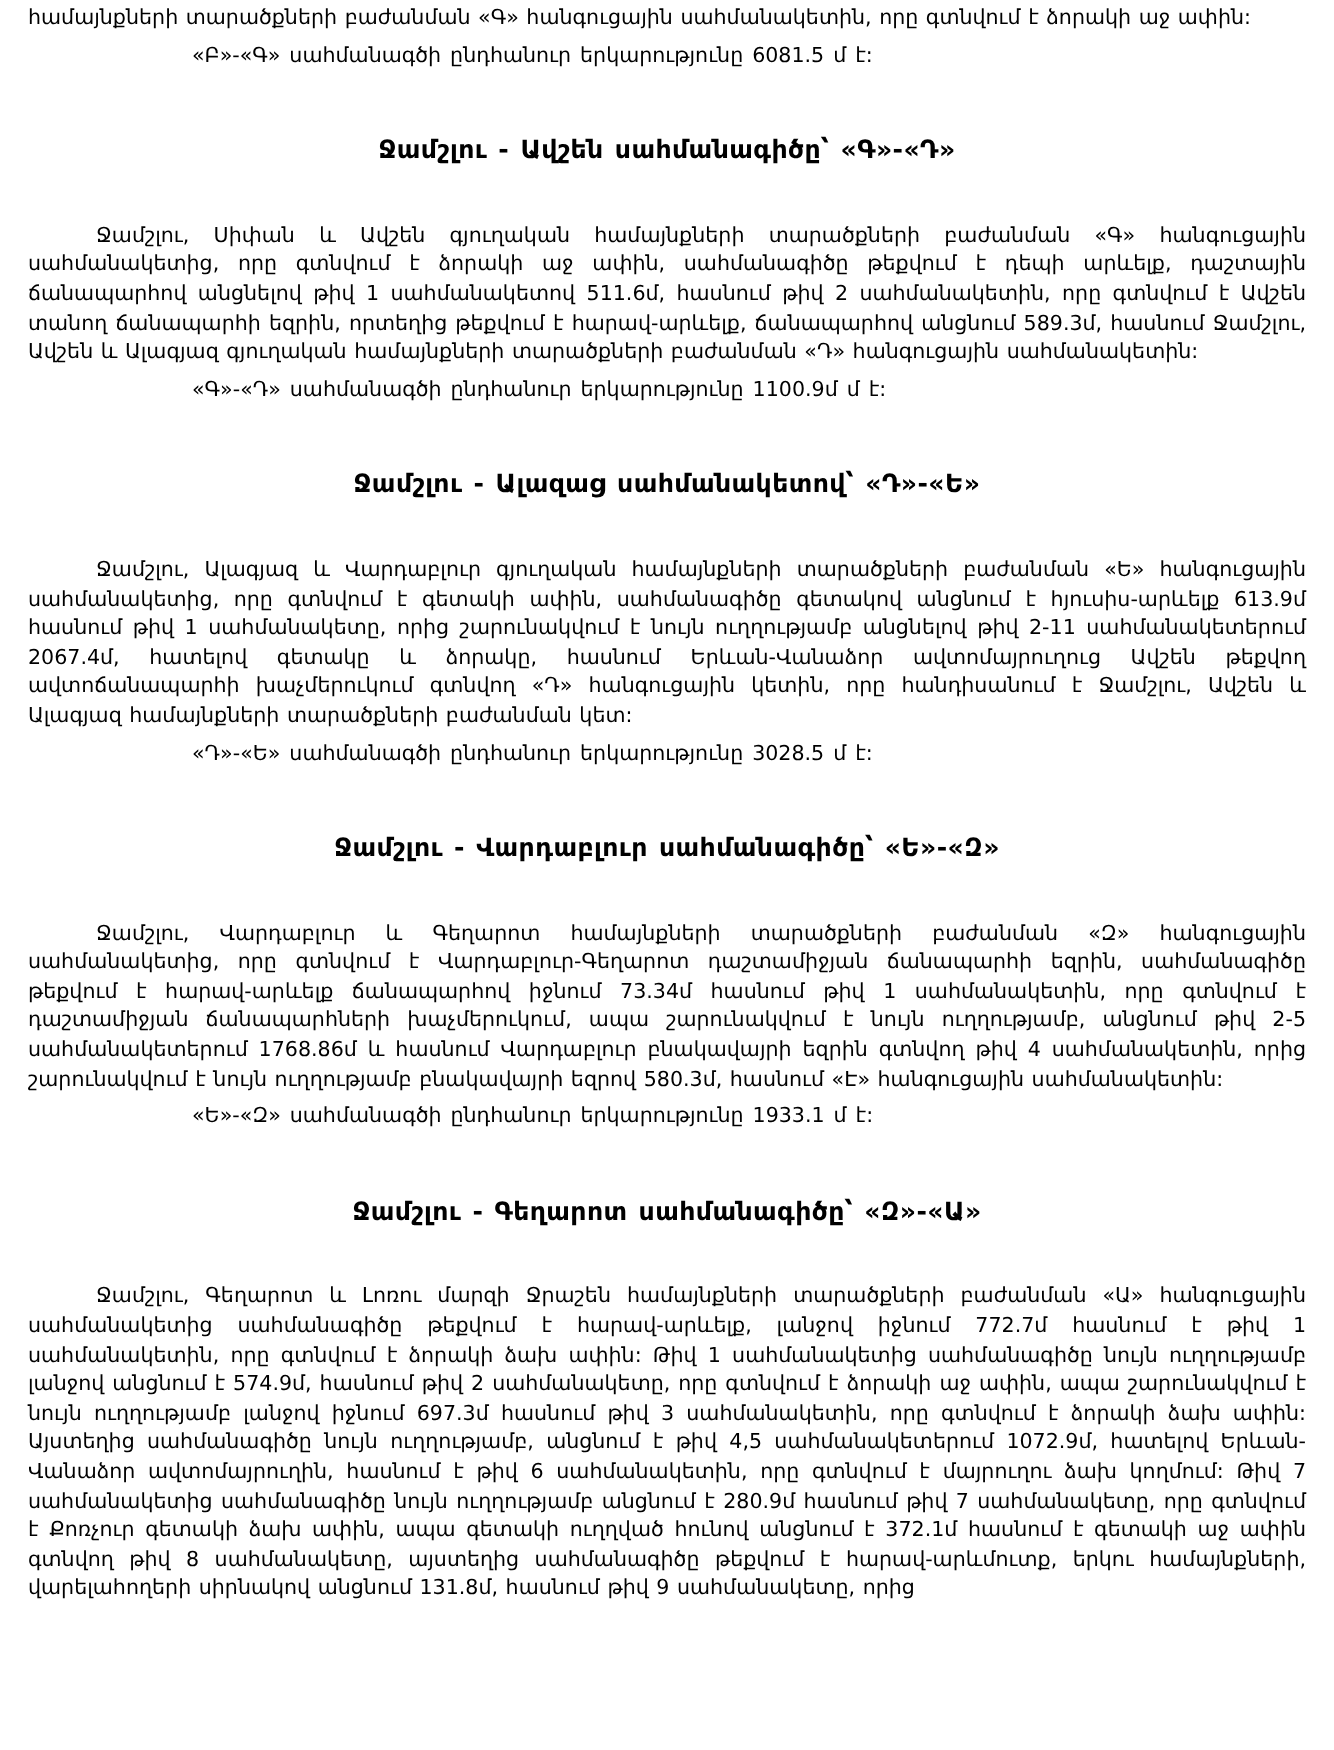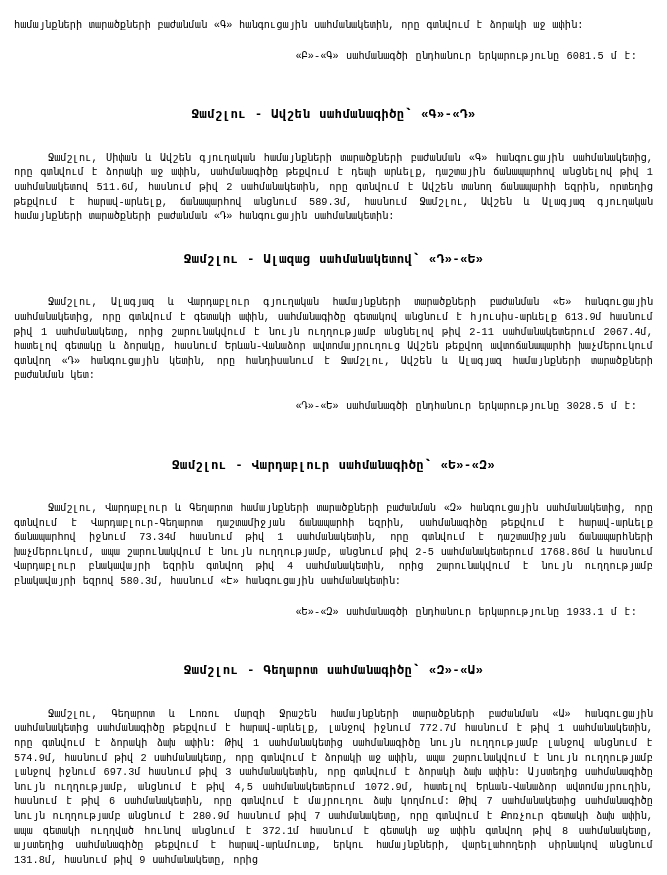--- a/index.html
+++ b/index.html
@@ -17,42 +17,41 @@
   }
   .page {
     position: relative;
     width: 667px;
     height: 875px;
     background: #ffffff;
     padding: 0;
     box-sizing: border-box;
   }
   .doc-body {
-    padding: 18px 14px 0 14px;
+    padding: 2px 14px 0 14px;
     box-sizing: border-box;
-    font-family: Liberation Mono, monospace;
   }
   p.para {
     margin: 0 0 0 0;
     font-size: 10.3px;
     line-height: 14.6px;
     text-align: justify;
     text-indent: 34px;
     letter-spacing: 0px;
     word-spacing: 0.5px;
     -webkit-font-smoothing: none;
   }
   p.para.cont {
     text-indent: 0;
   }
   p.total-line {
-    margin: 16px;
+    margin: 4px;
     font-size: 10.3px;
     line-height: 14.6px;
-    text-align: right;
+    text-align: left;
     text-indent: 78px;
     word-spacing: 1.2px;
   }
   h2.heading {
     margin: 14px;
     font-size: 12.6px;
     line-height: 14.6px;
     font-weight: bold;
     text-align: center;
     letter-spacing: 0.2px;
@@ -71,20 +70,21 @@
     <p class="para cont">համայնքների տարածքների բաժանման «Գ» հանգուցային սահմանակետին, որը գտնվում է ձորակի աջ ափին:</p>
 
     <p class="total-line">«Բ»-«Գ»  սահմանագծի  ընդհանուր երկարությունը 6081.5 մ է:</p>
 
     <div class="gap-md"></div>
 
     <div class="sec">
       <h2 class="heading">Ջամշլու - Ավշեն սահմանագիծը՝  «Գ»-«Դ»</h2>
       <div class="gap-sm"></div>
       <p class="para">Ջամշլու, Սիփան և Ավշեն գյուղական համայնքների տարածքների բաժանման «Գ» հանգուցային սահմանակետից, որը գտնվում է ձորակի աջ ափին, սահմանագիծը թեքվում է դեպի արևելք, դաշտային ճանապարհով անցնելով թիվ 1 սահմանակետով  511.6մ, հասնում թիվ 2 սահմանակետին, որը գտնվում է Ավշեն տանող ճանապարհի եզրին, որտեղից թեքվում է հարավ-արևելք, ճանապարհով անցնում 589.3մ, հասնում   Ջամշլու, Ավշեն և Ալագյազ գյուղական համայնքների տարածքների բաժանման «Դ» հանգուցային սահմանակետին:</p>
+      <p class="total-line">«Գ»-«Դ»  սահմանագծի ընդհանուր  երկարությունը 1100.9մ մ է:</p>
     </div>
 
     <div class="gap-md"></div>
 
     <div class="sec">
       <h2 class="heading">Ջամշլու - Ալազաց  սահմանակետով՝  «Դ»-«Ե»</h2>
       <div class="gap-sm"></div>
       <p class="para">Ջամշլու, Ալագյազ և Վարդաբլուր գյուղական  համայնքների տարածքների բաժանման «Ե» հանգուցային սահմանակետից, որը գտնվում է գետակի ափին, սահմանագիծը գետակով անցնում է հյուսիս-արևելք 613.9մ հասնում  թիվ 1 սահմանակետը, որից շարունակվում է նույն ուղղությամբ անցնելով թիվ 2-11 սահմանակետերում  2067.4մ, հատելով  գետակը և ձորակը, հասնում Երևան-Վանաձոր ավտոմայրուղուց Ավշեն թեքվող ավտոճանապարհի խաչմերուկում գտնվող «Դ» հանգուցային կետին, որը հանդիսանում է Ջամշլու, Ավշեն և Ալագյազ համայնքների տարածքների բաժանման կետ:</p>
       <p class="total-line">«Դ»-«Ե»  սահմանագծի ընդհանուր  երկարությունը 3028.5 մ է:</p>
     </div>

